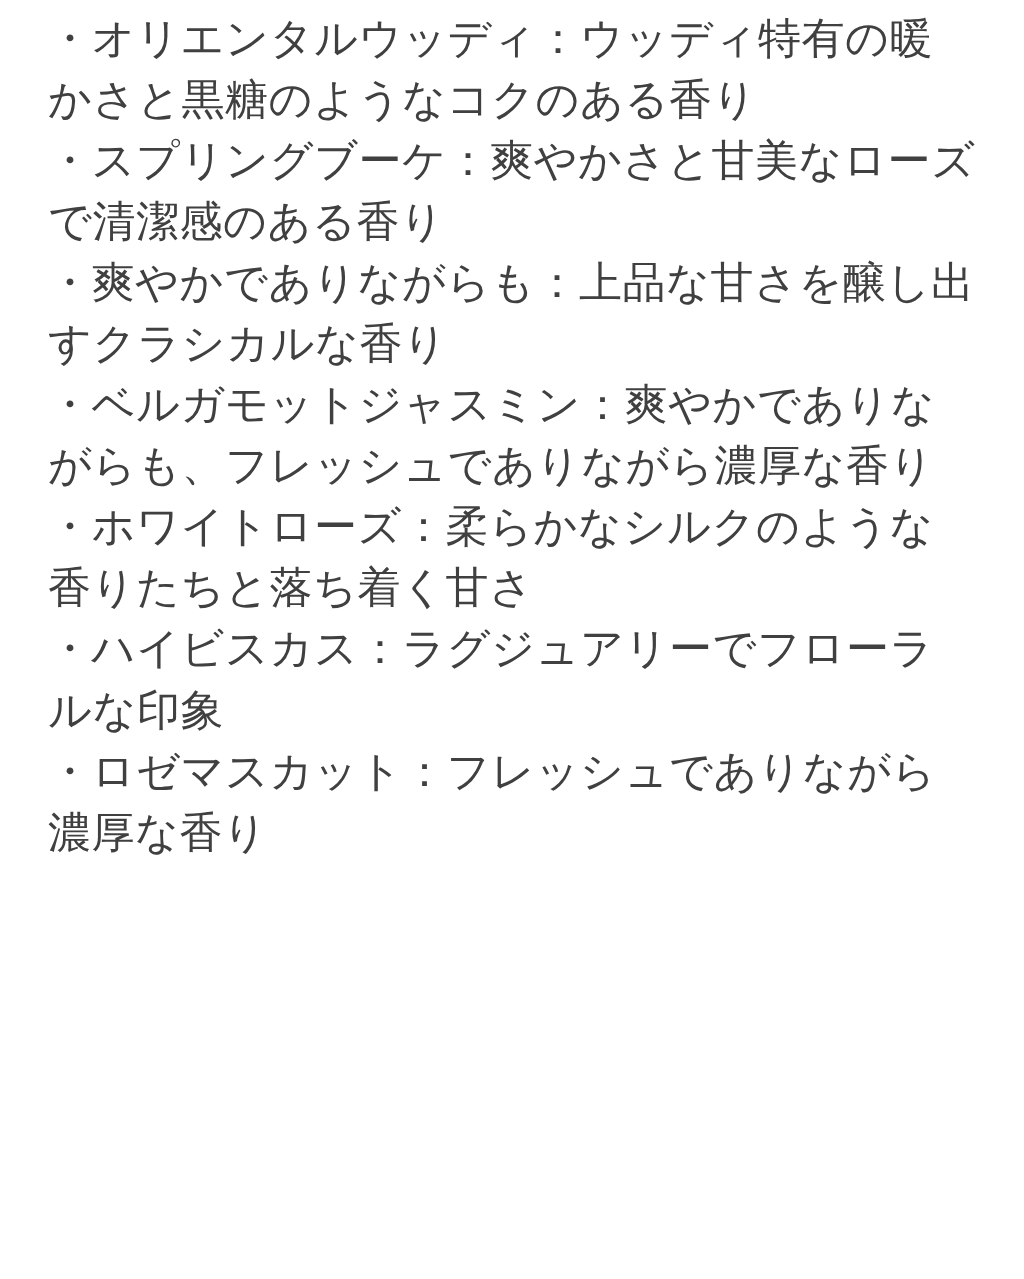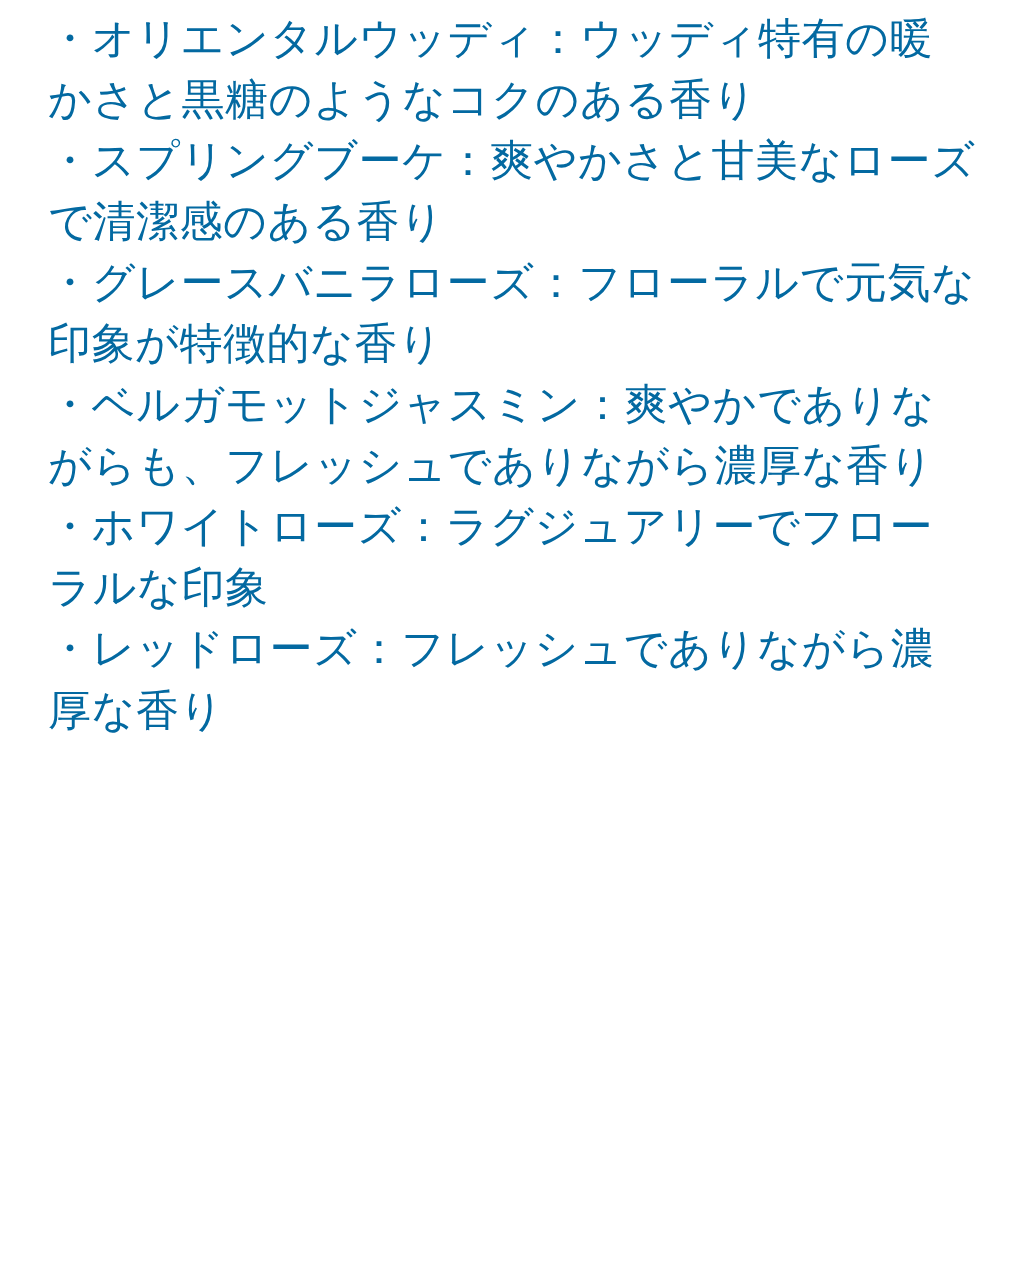--- a/index.html
+++ b/index.html
@@ -19,35 +19,36 @@
     height: 1279px;
     background: #ffffff;
     padding: 8px 48px 0 48px;
   }
   .scent-list {
     list-style: none;
     margin: 0;
     padding: 0;
   }
   .scent-item {
-    color: #0369a1;
+    color: #404040;
     font-size: 43px;
     line-height: 1.42;
     letter-spacing: 0.5px;
     text-indent: 0;
     margin: 0 0 0 0;
     word-break: break-all;
     font-weight: 400;
   }
 </style>
 </head>
 <body>
 
 <div class="page">
   <ul class="scent-list">
     <li class="scent-item">・オリエンタルウッディ：ウッディ特有の暖かさと黒糖のようなコクのある香り</li>
     <li class="scent-item">・スプリングブーケ：爽やかさと甘美なローズで清潔感のある香り</li>
-    <li class="scent-item">・グレースバニラローズ：フローラルで元気な印象が特徴的な香り</li>
+    <li class="scent-item">・爽やかでありながらも：上品な甘さを醸し出すクラシカルな香り</li>
     <li class="scent-item">・ベルガモットジャスミン：爽やかでありながらも、フレッシュでありながら濃厚な香り</li>
-    <li class="scent-item">・ホワイトローズ：ラグジュアリーでフローラルな印象</li>
-    <li class="scent-item">・レッドローズ：フレッシュでありながら濃厚な香り</li>
+    <li class="scent-item">・ホワイトローズ：柔らかなシルクのような香りたちと落ち着く甘さ</li>
+    <li class="scent-item">・ハイビスカス：ラグジュアリーでフローラルな印象</li>
+    <li class="scent-item">・ロゼマスカット：フレッシュでありながら濃厚な香り</li>
   </ul>
 </div>
 
 </body></html>

